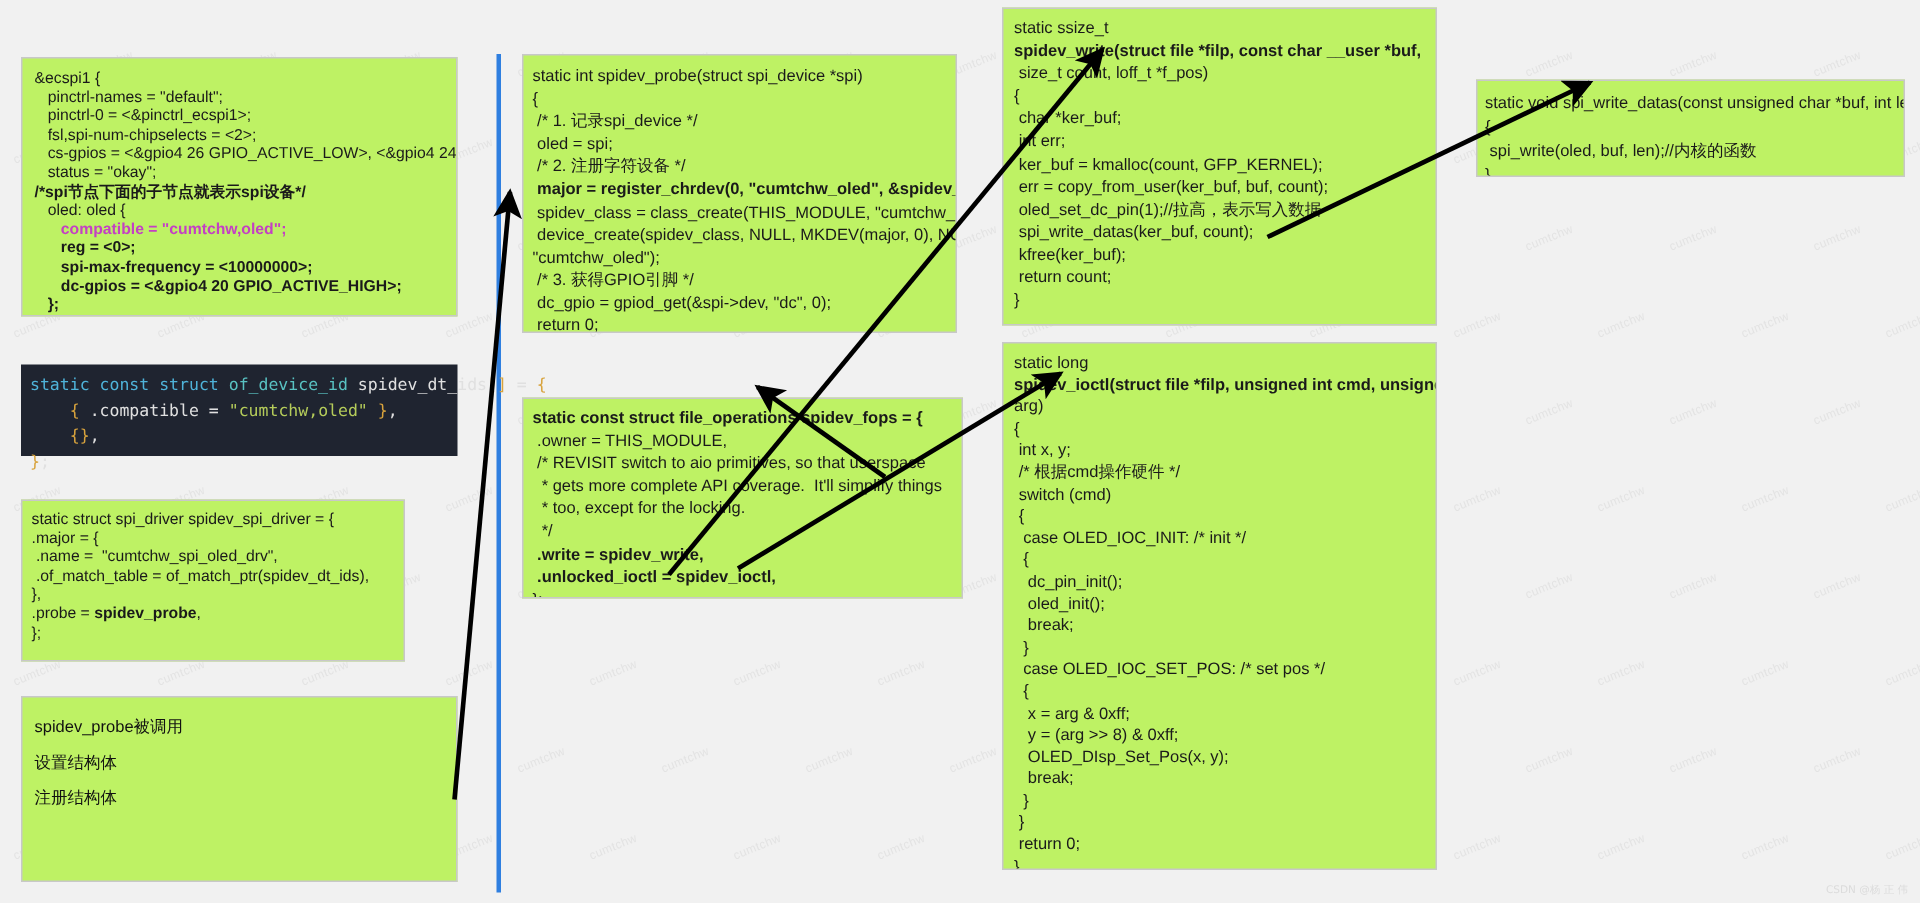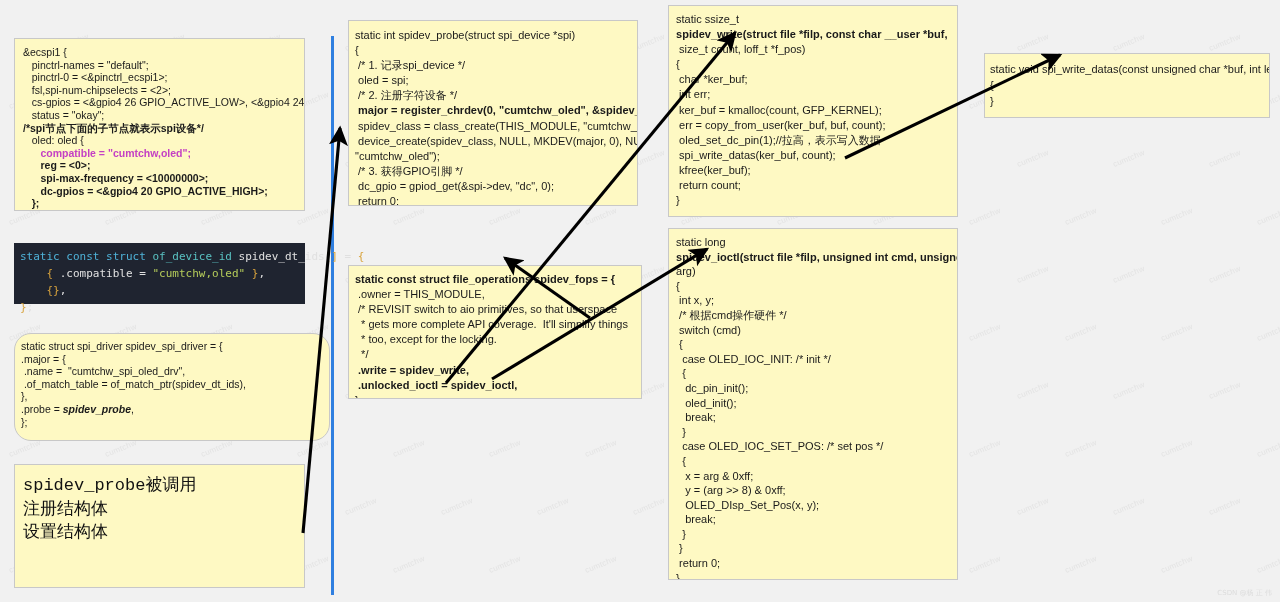--- a/index.html
+++ b/index.html
@@ -10,43 +10,43 @@
     overflow:hidden;
     position:relative;
   }
   #canvas{position:absolute;left:0;top:0;width:1280px;height:602px;}
 
   
   #watermarks{position:absolute;inset:0;pointer-events:none;z-index:1;overflow:hidden;}
   .wm{position:absolute;color:#e3e3e3;font-size:8px;transform:rotate(-22deg);
       font-family:"Liberation Sans",sans-serif;letter-spacing:.3px;white-space:nowrap;}
 
-  .box{position:absolute;background:#fef9c3;border:1px solid #c8c8c8;
+  .box{position:absolute;background:#bef264;border:1px solid #c8c8c8;
        box-sizing:border-box;z-index:3;overflow:hidden;}
   .code{font-family:"Liberation Sans","DejaVu Sans",sans-serif;
         font-size:11px;line-height:15.2px;color:#1a1a1a;white-space:pre;}
-  .code b{font-weight:bold;font-style:italic;}
+  .code b{font-weight:bold;}
   .pink{color:#c440c4;font-weight:bold;}
   .bolded{font-weight:bold;}
 
   
   #dark-block{position:absolute;background:#1f2430;border:none;z-index:3;
               box-sizing:border-box;}
   #dark-block .dcode{font-family:"DejaVu Sans Mono","Liberation Mono",monospace;
         font-size:11px;line-height:17px;white-space:pre;}
   .k{color:#4fb3d9;text-align:right;}        
   .t{color:#59c2c2;}        
   .v{color:#e0e0e0;}        
   .s{color:#b5cc5a;}        
   .p{color:#d8a33d;}        
   .o{color:#e0e0e0;}
 
   
-  #summary-box .cn{font-family:Liberation Mono, monospace;
-      font-size:17px;line-height:23.5px;color:#111;white-space:pre;}
+  #summary-box .cn{font-family:Liberation Sans, sans-serif;
+      font-size:11px;line-height:23.5px;color:#111;white-space:pre;}
 
   #blueline{position:absolute;left:331px;top:36px;width:3px;height:559px;
             background:#2f7fe0;z-index:2;}
 
   svg#arrows{position:absolute;left:0;top:0;width:1280px;height:602px;z-index:4;
              pointer-events:none;}
 
   #csdn{position:absolute;right:8px;bottom:4px;font-size:7px;color:#dcdcdc;
         font-family:"DejaVu Sans",sans-serif;z-index:5;white-space:nowrap;}
 </style>
@@ -196,46 +196,46 @@
   <div id="blueline"></div>
 
   <div class="box" id="dt-box" style="left:14px;top:38px;width:291px;height:173px;">
     <div class="code" id="dt-code" style="padding:7px 6px 0 8px;font-size:10.5px;line-height:12.6px;"><div>&amp;ecspi1 {</div><div>   pinctrl-names = "default";</div><div>   pinctrl-0 = &lt;&amp;pinctrl_ecspi1&gt;;</div><div>   fsl,spi-num-chipselects = &lt;2&gt;;</div><div>   cs-gpios = &lt;&amp;gpio4 26 GPIO_ACTIVE_LOW&gt;, &lt;&amp;gpio4 24 GPIO_ACTIVE_LOW&gt;;</div><div>   status = "okay";</div><div class="bolded">/*spi节点下面的子节点就表示spi设备*/</div><div>   oled: oled {</div><div class="pink">      compatible = "cumtchw,oled";</div><div class="bolded">      reg = &lt;0&gt;;</div><div class="bolded">      spi-max-frequency = &lt;10000000&gt;;</div><div class="bolded">      dc-gpios = &lt;&amp;gpio4 20 GPIO_ACTIVE_HIGH&gt;;</div><div class="bolded">   };</div><div class="bolded">};</div></div>
   </div>
 
   <div id="dark-block" style="left:14px;top:243px;width:291px;height:61px;">
     <div class="dcode" id="dark-code" style="padding:5px 0 0 6px;"><div><span class="k">static const struct</span> <span class="t">of_device_id</span> <span class="v">spidev_dt_ids</span><span class="p">[]</span> <span class="o">=</span> <span class="p">{</span></div><div>    <span class="p">{</span> <span class="v">.compatible</span> <span class="o">=</span> <span class="s">"cumtchw,oled"</span> <span class="p">}</span><span class="v">,</span></div><div>    <span class="p">{}</span><span class="v">,</span></div><div><span class="p">}</span><span class="v">;</span></div></div>
   </div>
 
-  <div class="box" id="drv-box" style="left:14px;top:333px;width:316px;height:108px;border-radius:17px;">
+  <div class="box" id="drv-box" style="left:14px;top:333px;width:256px;height:108px;">
     <div class="code" id="drv-code" style="padding:6px 6px 0 6px;font-size:10.5px;line-height:12.6px;"><div>static struct spi_driver spidev_spi_driver = {</div><div>.major = {</div><div> .name =  "cumtchw_spi_oled_drv",</div><div> .of_match_table = of_match_ptr(spidev_dt_ids),</div><div>},</div><div>.probe = <b>spidev_probe</b>,</div><div>};</div></div>
   </div>
 
   <div class="box" id="summary-box" style="left:14px;top:464px;width:291px;height:124px;">
-    <div class="cn" id="summary-code" style="padding:9px 6px 0 8px;"><div>spidev_probe被调用</div><div>注册结构体</div><div>设置结构体</div></div>
-  </div>
-
-  <div class="box" id="probe-box" style="left:348px;top:20px;width:290px;height:186px;">
+    <div class="cn" id="summary-code" style="padding:9px 6px 0 8px;"><div>spidev_probe被调用</div><div>设置结构体</div><div>注册结构体</div></div>
+  </div>
+
+  <div class="box" id="probe-box" style="left:348px;top:36px;width:290px;height:186px;">
     <div class="code" id="probe-code" style="padding:7px 5px 0 6px;font-size:11px;line-height:15.1px;"><div>static int spidev_probe(struct spi_device *spi)</div><div>{</div><div> /* 1. 记录spi_device */</div><div> oled = spi;</div><div> /* 2. 注册字符设备 */</div><div class="bolded"> major = register_chrdev(0, "cumtchw_oled", &amp;spidev_fops);</div><div> spidev_class = class_create(THIS_MODULE, "cumtchw_oled");</div><div> device_create(spidev_class, NULL, MKDEV(major, 0), NULL,</div><div>"cumtchw_oled");</div><div> /* 3. 获得GPIO引脚 */</div><div> dc_gpio = gpiod_get(&amp;spi-&gt;dev, "dc", 0);</div><div> return 0;</div></div>
   </div>
 
   <div class="box" id="fops-box" style="left:348px;top:265px;width:294px;height:134px;">
     <div class="code" id="fops-code" style="padding:6px 5px 0 6px;font-size:11px;line-height:15.1px;"><div class="bolded">static const struct file_operations spidev_fops = {</div><div> .owner = THIS_MODULE,</div><div> /* REVISIT switch to aio primitives, so that userspace</div><div>  * gets more complete API coverage.  It'll simplify things</div><div>  * too, except for the locking.</div><div>  */</div><div class="bolded"> .write = spidev_write,</div><div class="bolded"> .unlocked_ioctl = spidev_ioctl,</div><div>};</div></div>
   </div>
 
   <div class="box" id="write-box" style="left:668px;top:5px;width:290px;height:212px;">
     <div class="code" id="write-code" style="padding:6px 5px 0 4px;font-size:11px;line-height:15.1px;"><div> static ssize_t</div><div class="bolded"> spidev_write(struct file *filp, const char __user *buf,</div><div>  size_t count, loff_t *f_pos)</div><div> {</div><div>  char *ker_buf;</div><div>  int err;</div><div>  ker_buf = kmalloc(count, GFP_KERNEL);</div><div>  err = copy_from_user(ker_buf, buf, count);</div><div></div><div>  oled_set_dc_pin(1);//拉高，表示写入数据</div><div>  spi_write_datas(ker_buf, count);</div><div>  kfree(ker_buf);</div><div>  return count;</div><div> }</div></div>
   </div>
 
   <div class="box" id="ioctl-box" style="left:668px;top:228px;width:290px;height:352px;">
     <div class="code" id="ioctl-code" style="padding:6px 5px 0 4px;font-size:11px;line-height:14.6px;"><div> static long</div><div class="bolded"> spidev_ioctl(struct file *filp, unsigned int cmd, unsigned long</div><div> arg)</div><div> {</div><div>  int x, y;</div><div>  /* 根据cmd操作硬件 */</div><div>  switch (cmd)</div><div>  {</div><div>   case OLED_IOC_INIT: /* init */</div><div>   {</div><div>    dc_pin_init();</div><div>    oled_init();</div><div>    break;</div><div>   }</div><div>   case OLED_IOC_SET_POS: /* set pos */</div><div>   {</div><div>    x = arg &amp; 0xff;</div><div>    y = (arg &gt;&gt; 8) &amp; 0xff;</div><div>    OLED_DIsp_Set_Pos(x, y);</div><div>    break;</div><div>   }</div><div>  }</div><div>  return 0;</div><div> }</div></div>
   </div>
 
   <div class="box" id="swd-box" style="left:984px;top:53px;width:286px;height:65px;">
-    <div class="code" id="swd-code" style="padding:7px 4px 0 5px;font-size:11px;line-height:16px;"><div>static void spi_write_datas(const unsigned char *buf, int len)</div><div>{</div><div>}</div></div>
+    <div class="code" id="swd-code" style="padding:7px 4px 0 5px;font-size:11px;line-height:16px;"><div>static void spi_write_datas(const unsigned char *buf, int len)</div><div>{</div><div> spi_write(oled, buf, len);//内核的函数</div><div>}</div></div>
   </div>
 
   <svg id="arrows" viewBox="0 0 1280 602">
     <defs>
       <marker id="ah" markerWidth="7" markerHeight="7" refX="5.6" refY="3.1" orient="auto" markerUnits="strokeWidth">
         <path d="M0,0 L6.4,3.1 L0,6.2 L1.5,3.1 Z" fill="#000"></path>
       </marker>
     </defs>
     <g id="arrow-group" stroke="#000" stroke-width="3.1" fill="none">
         <line x1="303" y1="533" x2="340" y2="128" marker-end="url(#ah)"></line>

